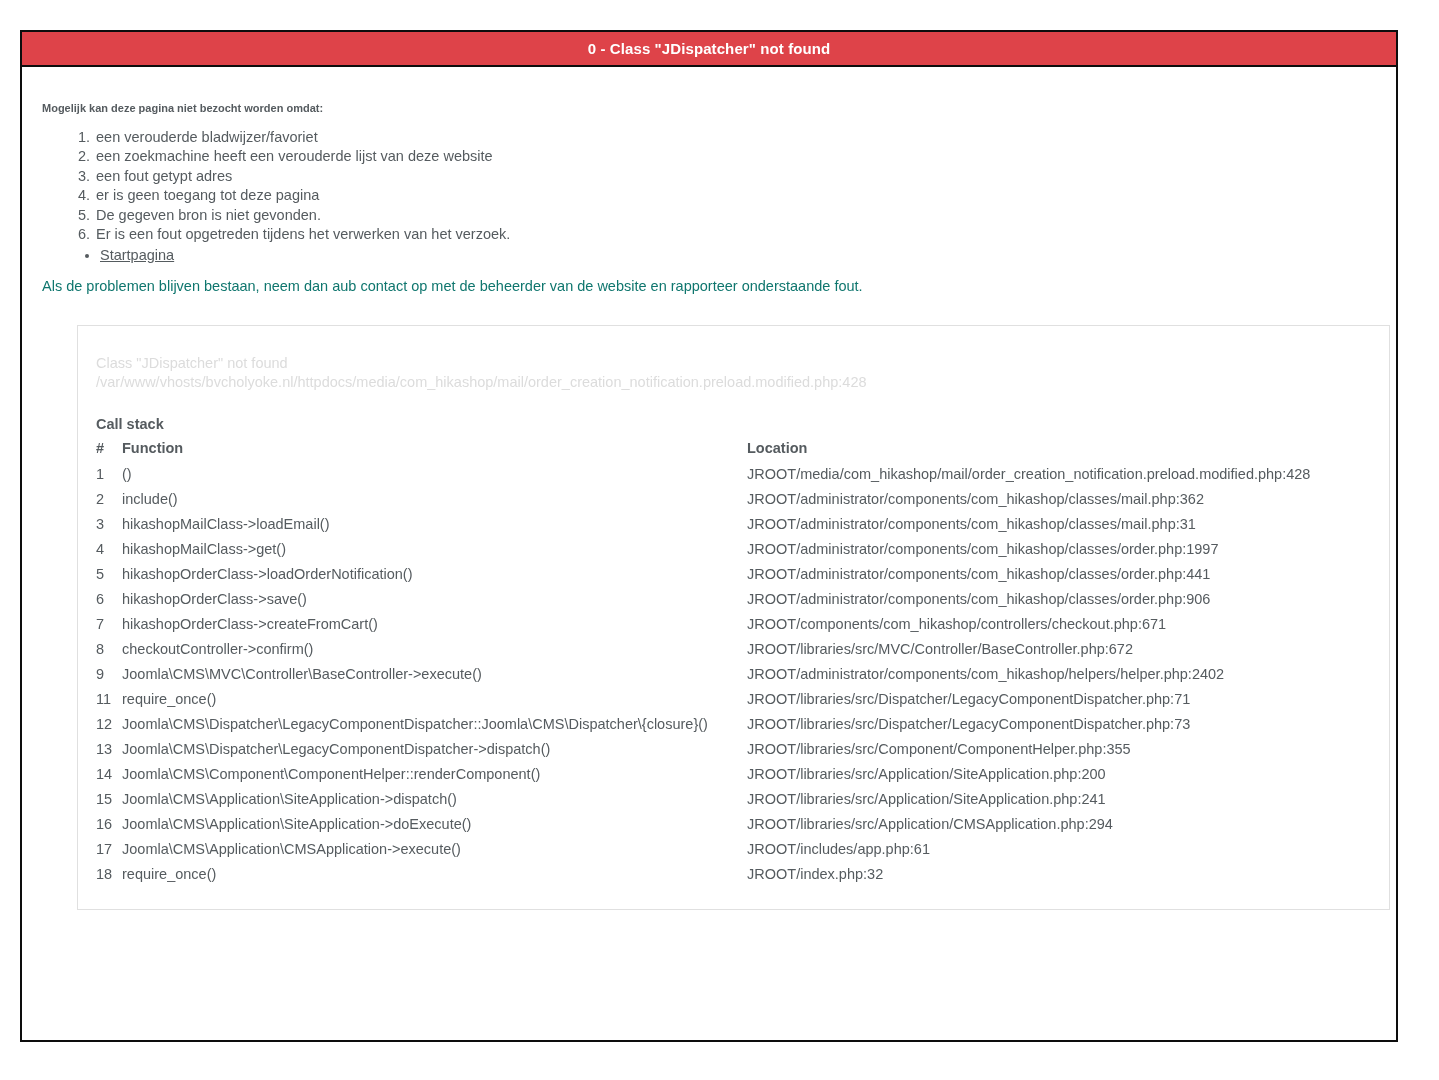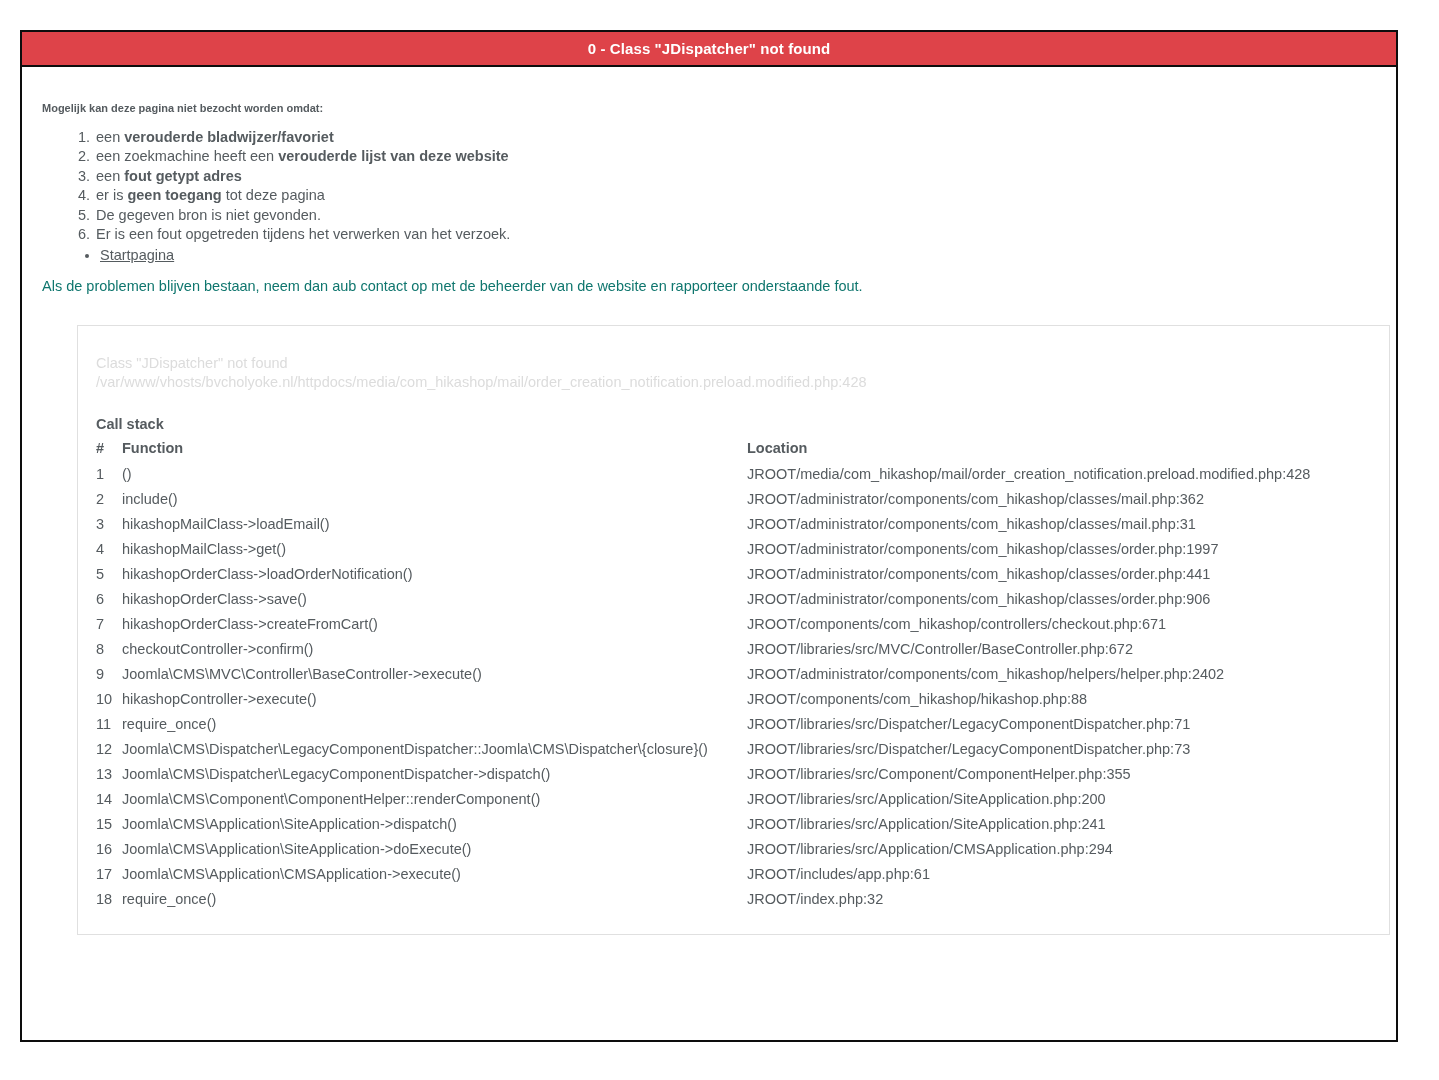--- a/index.html
+++ b/index.html
@@ -69,21 +69,21 @@
     padding: 0 0 0 52px;
     list-style-type: decimal;
     font-size: 14.5px;
     line-height: 19.5px;
     color: #555b5f;
   }
   ol.reasons li {
     padding-left: 2px;
   }
   ol.reasons li b {
-    font-weight: bold;
+    font-weight: normal;
     margin-top: 41px;
   }
 
   .lead2 {
     font-size: 14.5px;
     font-weight: bold;
     color: #555b5f;
     margin: 24px 0 12px 0;
   }
 
@@ -253,25 +253,20 @@
                 <td class="num">8</td>
                 <td class="func">checkoutController-&gt;confirm()</td>
                 <td class="loc">JROOT/libraries/src/MVC/Controller/BaseController.php:672</td>
               </tr>
               <tr>
                 <td class="num">9</td>
                 <td class="func">Joomla\CMS\MVC\Controller\BaseController-&gt;execute()</td>
                 <td class="loc">JROOT/administrator/components/com_hikashop/helpers/helper.php:2402</td>
               </tr>
               <tr>
-                <td class="num">10</td>
-                <td class="func">hikashopController-&gt;execute()</td>
-                <td class="loc">JROOT/components/com_hikashop/hikashop.php:88</td>
-              </tr>
-              <tr>
                 <td class="num">11</td>
                 <td class="func">require_once()</td>
                 <td class="loc">JROOT/libraries/src/Dispatcher/LegacyComponentDispatcher.php:71</td>
               </tr>
               <tr>
                 <td class="num">12</td>
                 <td class="func">Joomla\CMS\Dispatcher\LegacyComponentDispatcher::Joomla\CMS\Dispatcher\{closure}()</td>
                 <td class="loc">JROOT/libraries/src/Dispatcher/LegacyComponentDispatcher.php:73</td>
               </tr>
               <tr>

